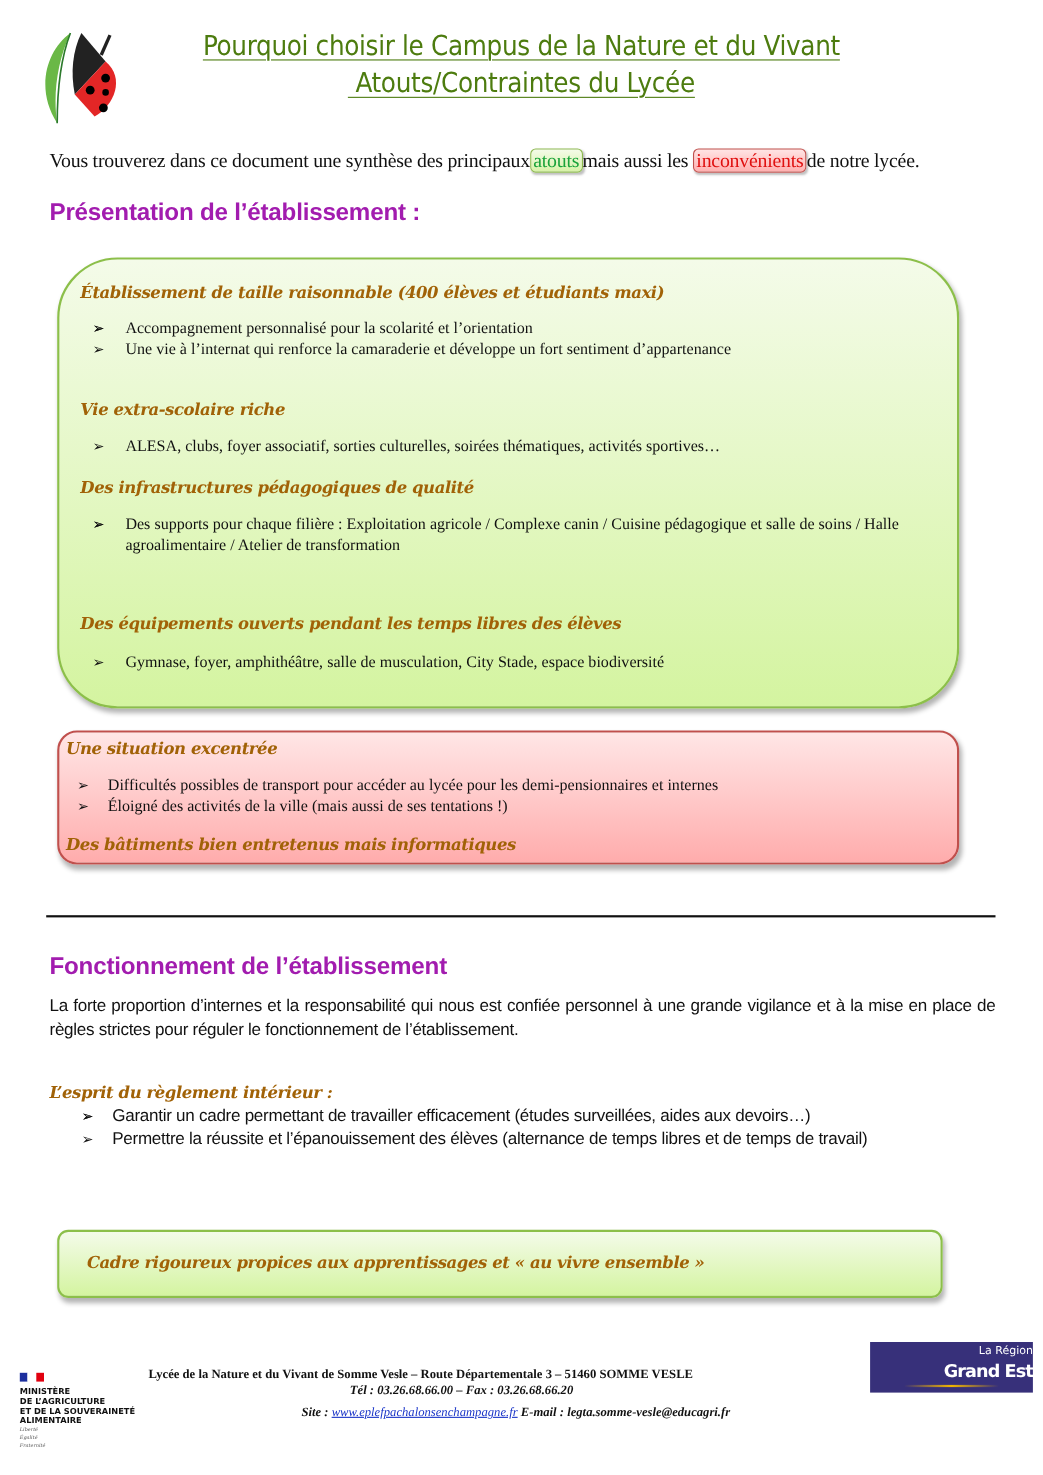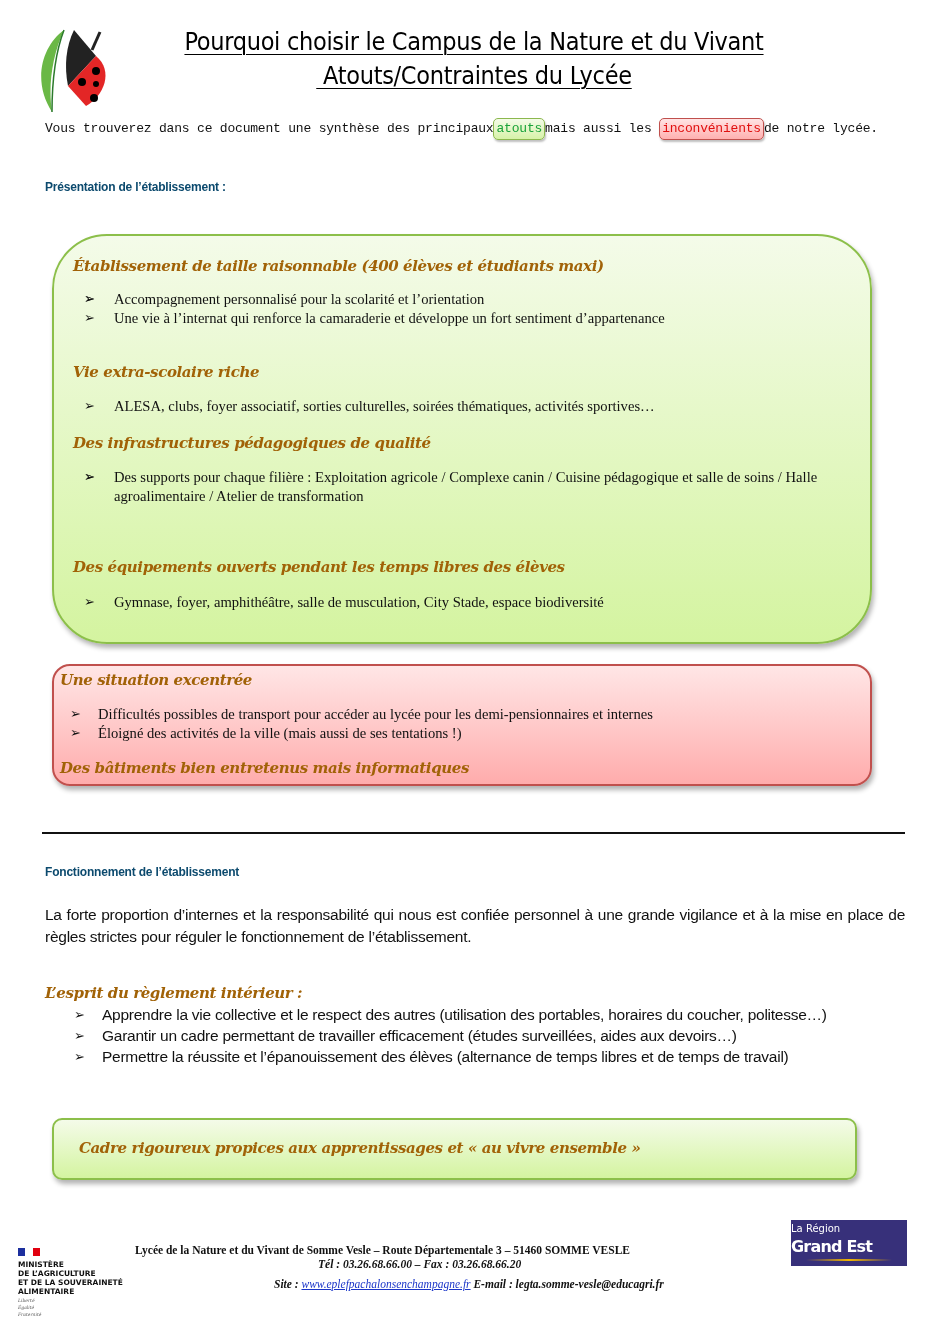--- a/index.html
+++ b/index.html
@@ -1,28 +1,28 @@
 <!DOCTYPE html>
 <html><head>
 <meta charset="utf-8">
 <style>
   html, body { margin:0; padding:0; background:#ffffff; }
   body { width:948px; height:1341px; position:relative; overflow:hidden; font-family:"Liberation Serif", serif; color:#111; }
 
   .logo { position:absolute; left:34px; top:26px; width:90px; height:92px; }
-  .title { position:absolute; left:120px; width:708px; text-align:center; font-family:"DejaVu Sans", sans-serif; font-size:25px; color:#000000; text-decoration:underline; text-decoration-thickness:1px; text-underline-offset:4px; line-height:32px; font-stretch:condensed; letter-spacing:-0.3px; }
+  .title { position:absolute; left:120px; width:708px; text-align:center; font-family:"DejaVu Sans", sans-serif; font-size:25px; color:#4d7c0f; text-decoration:underline; text-decoration-thickness:1px; text-underline-offset:4px; line-height:32px; font-stretch:condensed; letter-spacing:-0.3px; }
   .title.l1 { top:26px; }
   .title.l2 { top:60px; }
 
-  .intro { position:absolute; left:45px; top:117px; font-family:Liberation Mono, monospace; font-size:13px; letter-spacing:-0.2px; white-space:nowrap; line-height:24px; }
+  .intro { position:absolute; left:45px; top:134px; font-family:Liberation Serif, serif; font-size:18px; letter-spacing:-0.2px; white-space:nowrap; line-height:24px; }
   .tag { display:inline-block; padding:0 2px; border-radius:5px; line-height:20px; }
   .tag-green { background:linear-gradient(#f4fbe8,#d7f2a8); border:1px solid #8cb84e; color:#1aa33a; box-shadow:1px 2px 2px rgba(0,0,0,0.25); }
   .tag-red { background:linear-gradient(#ffe4e4,#ffb0b0); border:1px solid #c0504d; color:#e01010; box-shadow:1px 2px 2px rgba(0,0,0,0.25); }
 
-  .h-section { position:absolute; left:45px; font-family:"Liberation Sans", sans-serif; font-weight:bold; font-size:12px; color:#0c4a6e; letter-spacing:-0.2px; }
+  .h-section { position:absolute; left:45px; font-family:"Liberation Sans", sans-serif; font-weight:bold; font-size:22px; color:#a21caf; letter-spacing:-0.2px; }
 
   .box { position:absolute; box-sizing:border-box; }
   .box-green-big { left:52px; top:234px; width:820px; height:410px; border-radius:55px; border:2px solid #8cbf4a; background:linear-gradient(#f4fbe9,#d4f4a0); box-shadow:2px 4px 5px rgba(0,0,0,0.3); }
   .box-red { left:52px; top:664px; width:820px; height:122px; border-radius:18px; border:2px solid #c0504d; background:linear-gradient(#ffe6e6,#ffacac); box-shadow:2px 4px 5px rgba(0,0,0,0.3); }
   .box-green-small { left:52px; top:1118px; width:805px; height:62px; border-radius:10px; border:2px solid #8cbf4a; background:linear-gradient(#f4fbe9,#d4f4a0); box-shadow:2px 4px 5px rgba(0,0,0,0.3); }
 
   .sub { position:absolute; font-family:"DejaVu Serif", serif; font-style:italic; font-weight:bold; font-size:15px; color:#a16207; letter-spacing:-0.4px; white-space:nowrap; }
   .blist { position:absolute; margin:0; padding:0; list-style:none; font-family:"Liberation Serif", serif; font-size:14.6px; line-height:18.5px; }
   .blist li { position:relative; padding-left:40px; }
   .arrow { position:absolute; left:10px; top:0; font-size:13px; }
@@ -39,21 +39,21 @@
   .flag { display:flex; width:22px; height:8px; margin-bottom:4px; }
   .flag span { flex:1; }
   .motto { font-family:"DejaVu Serif", serif; font-style:italic; font-weight:normal; font-size:4.5px; line-height:5px; color:#555; margin-top:2px; }
 
   .footer-text { position:absolute; font-family:"Liberation Serif", serif; font-size:11.5px; white-space:nowrap; }
   .ft1 { left:135px; top:1244px;font-weight:bold; }
   .ft2 { left:318px; top:1258px; font-style:italic; font-weight:bold; }
   .ft3 { left:274px; top:1278px; font-style:italic; font-weight:bold; }
   .ft3 a { color:#1a35c8; text-decoration:underline; font-weight:normal; }
 
-  .region { position:absolute; left:791px; top:1220px; width:116px; height:46px; background:#37307a; color:#fff; font-family:"DejaVu Sans", sans-serif; text-align:left; }
+  .region { position:absolute; left:791px; top:1220px; width:148px; height:46px; background:#37307a; color:#fff; font-family:"DejaVu Sans", sans-serif; text-align:right; }
   .region .r1 { font-size:10px; margin-top:3px; line-height:12px; }
   .region .r2 { font-size:16px; font-weight:bold; line-height:24px; letter-spacing:-0.8px; }
   .region .bar { width:86px; height:2px; margin:0 auto; background:linear-gradient(90deg,#37307a,#f1b400,#37307a); }
 </style>
 </head>
 <body>
 
 <svg class="logo" viewBox="0 0 90 92">
   <path d="M30 4 C8 20 -2 55 18 86 C14 60 18 30 30 4 Z" fill="#6ab846"></path>
   <path d="M30 4 C20 30 18 60 18 86" stroke="#2c7a2c" stroke-width="1.5" fill="none"></path>
@@ -107,21 +107,21 @@
 </ul>
 <div class="sub" style="left:60px;top:759px">Des bâtiments bien entretenus mais informatiques</div>
 
 <div class="rule"></div>
 
 <div class="h-section" style="top:865px">Fonctionnement de l’établissement</div>
 <div class="para">La forte proportion d’internes et la responsabilité qui nous est confiée personnel à une grande vigilance et à la mise en place de règles strictes pour réguler le fonctionnement de l’établissement.</div>
 
 <div class="sub" style="left:45px;top:984px;font-family:'DejaVu Serif',serif;">L’esprit du règlement intérieur :</div>
 <ul class="clist">
-  <li><span class="arrow">➢</span><span>Apprendre la vie collective et le respect des autres (utilisation des portables, horaires du coucher, politesse…)</span></li>
+  <li><span class="arrow">➢</span></li>
   <li><span class="arrow">➢</span><span>Garantir un cadre permettant de travailler efficacement (études surveillées, aides aux devoirs…)</span></li>
   <li><span class="arrow">➢</span><span>Permettre la réussite et l’épanouissement des élèves (alternance de temps libres et de temps de travail)</span></li>
 </ul>
 
 <div class="box box-green-small"></div>
 <div class="sub" style="left:79px;top:1139px">Cadre rigoureux propices aux apprentissages et « au vivre ensemble »</div>
 
 <div class="footer-min">
   <div class="flag">
       <span style="background:#1c2f9e"></span>

